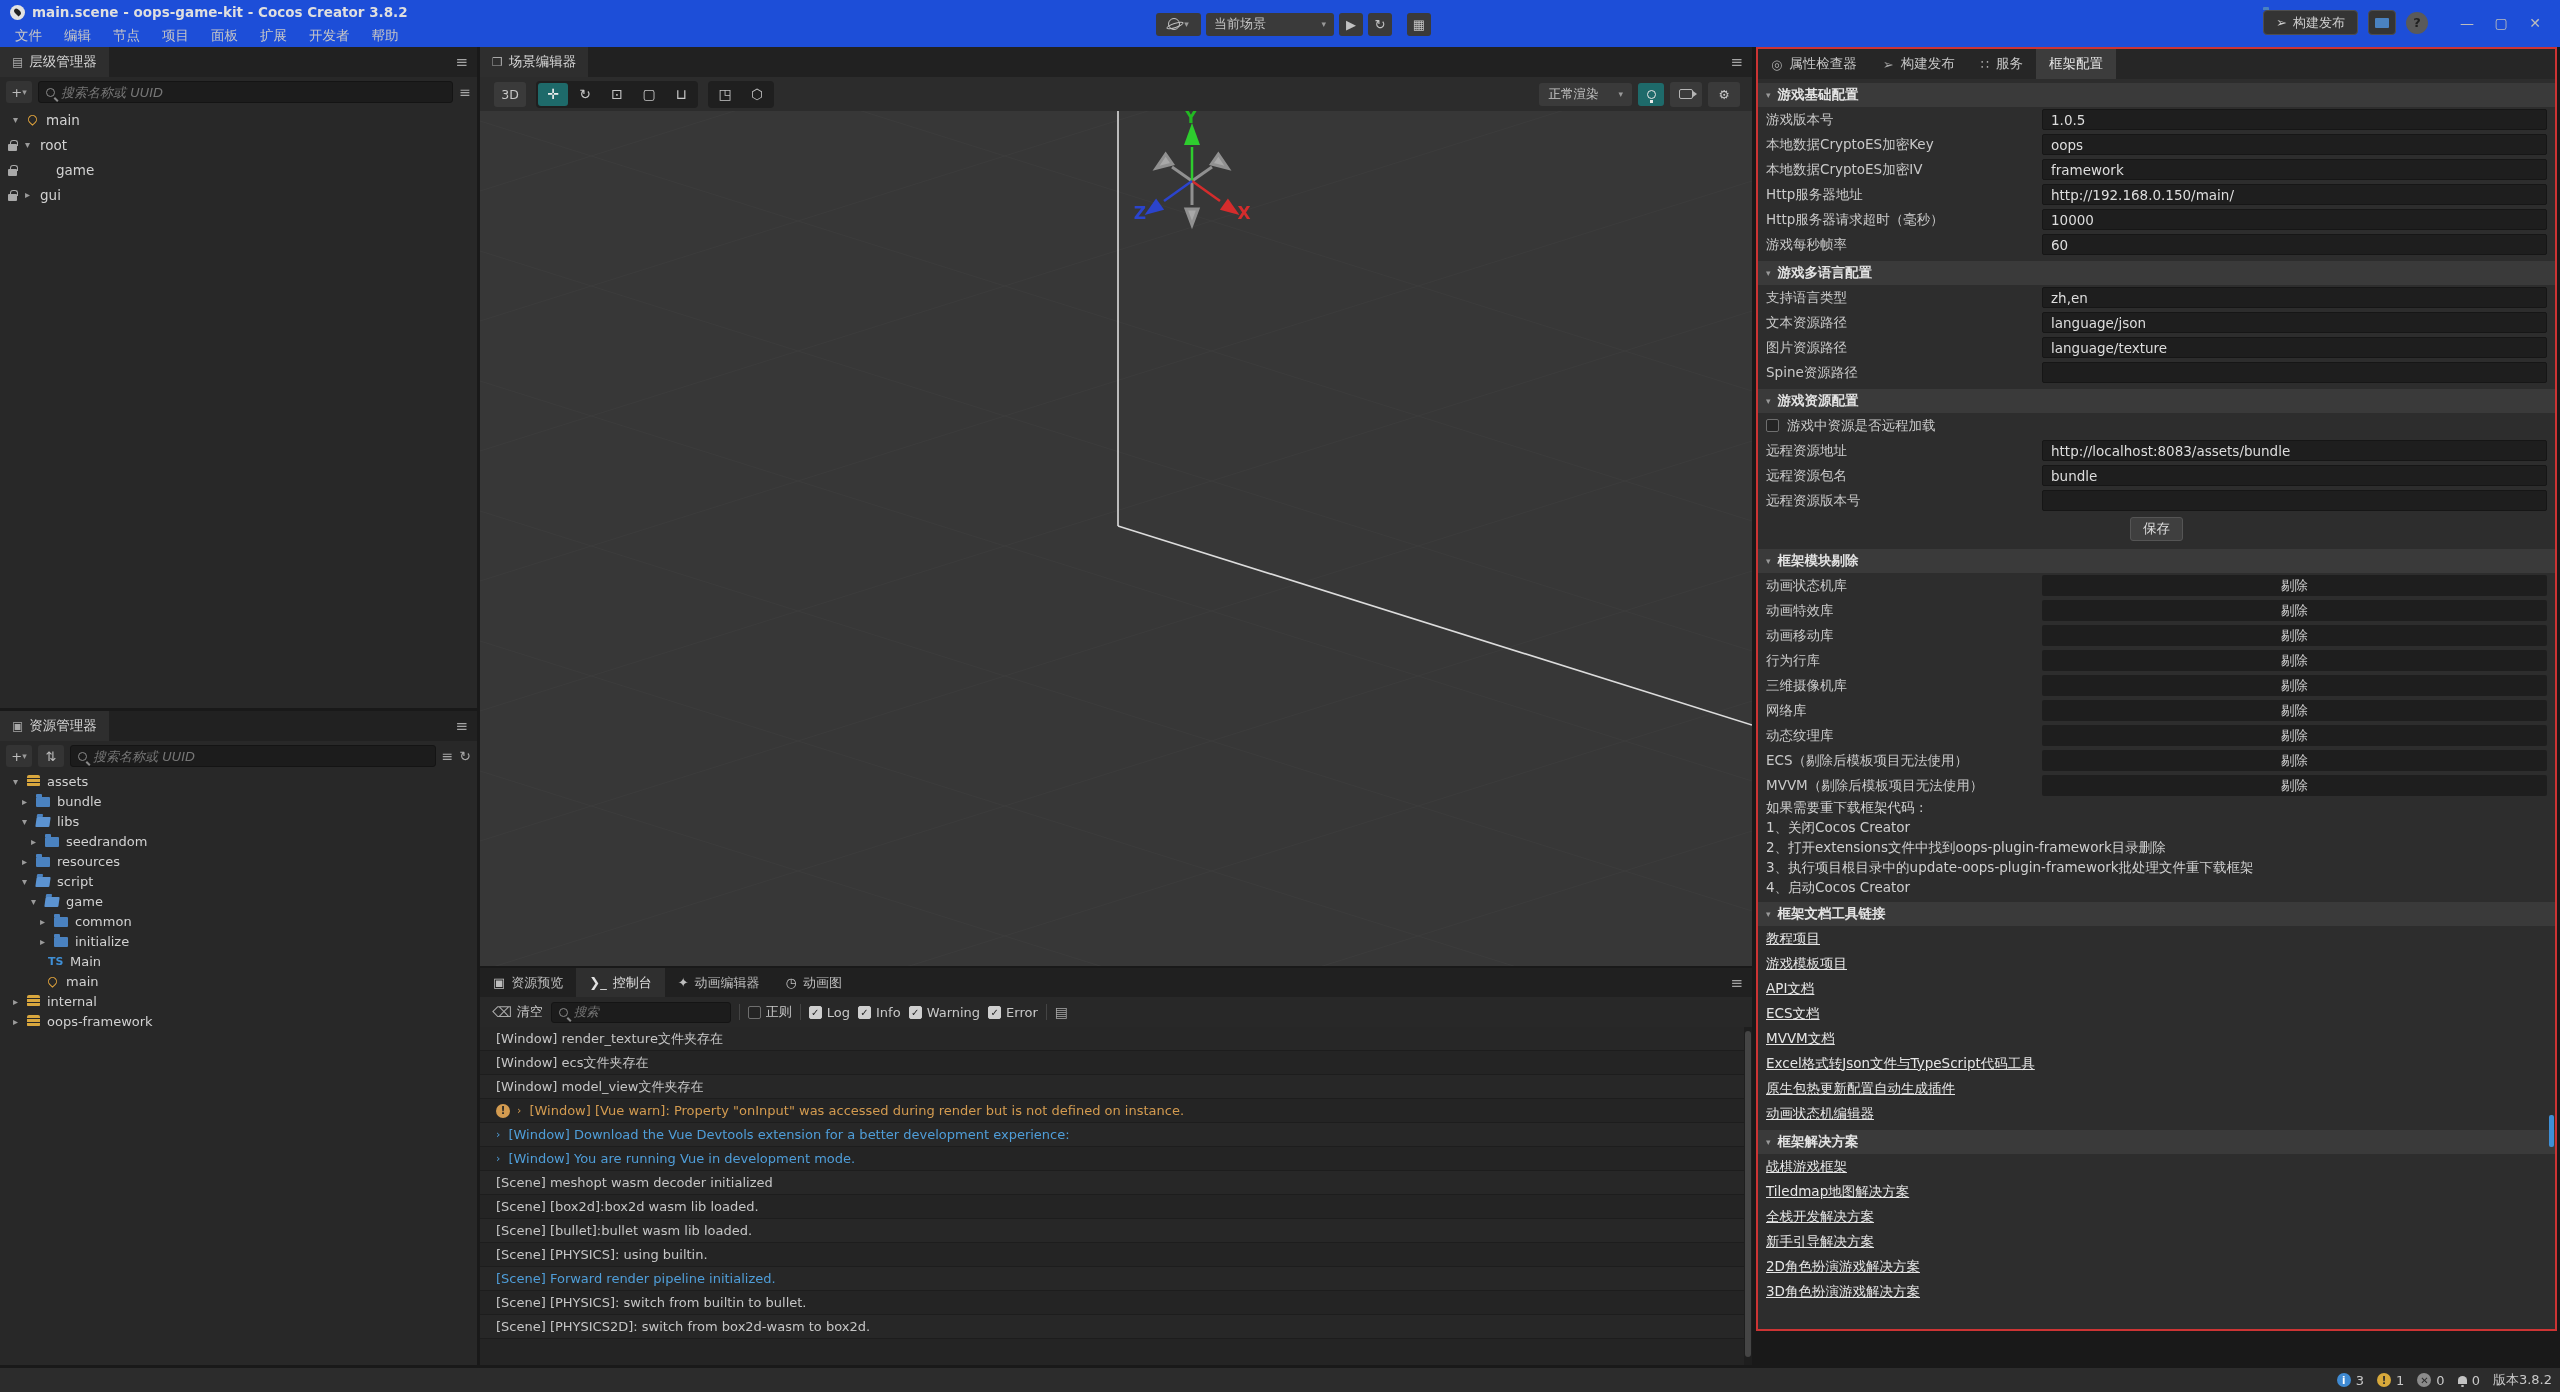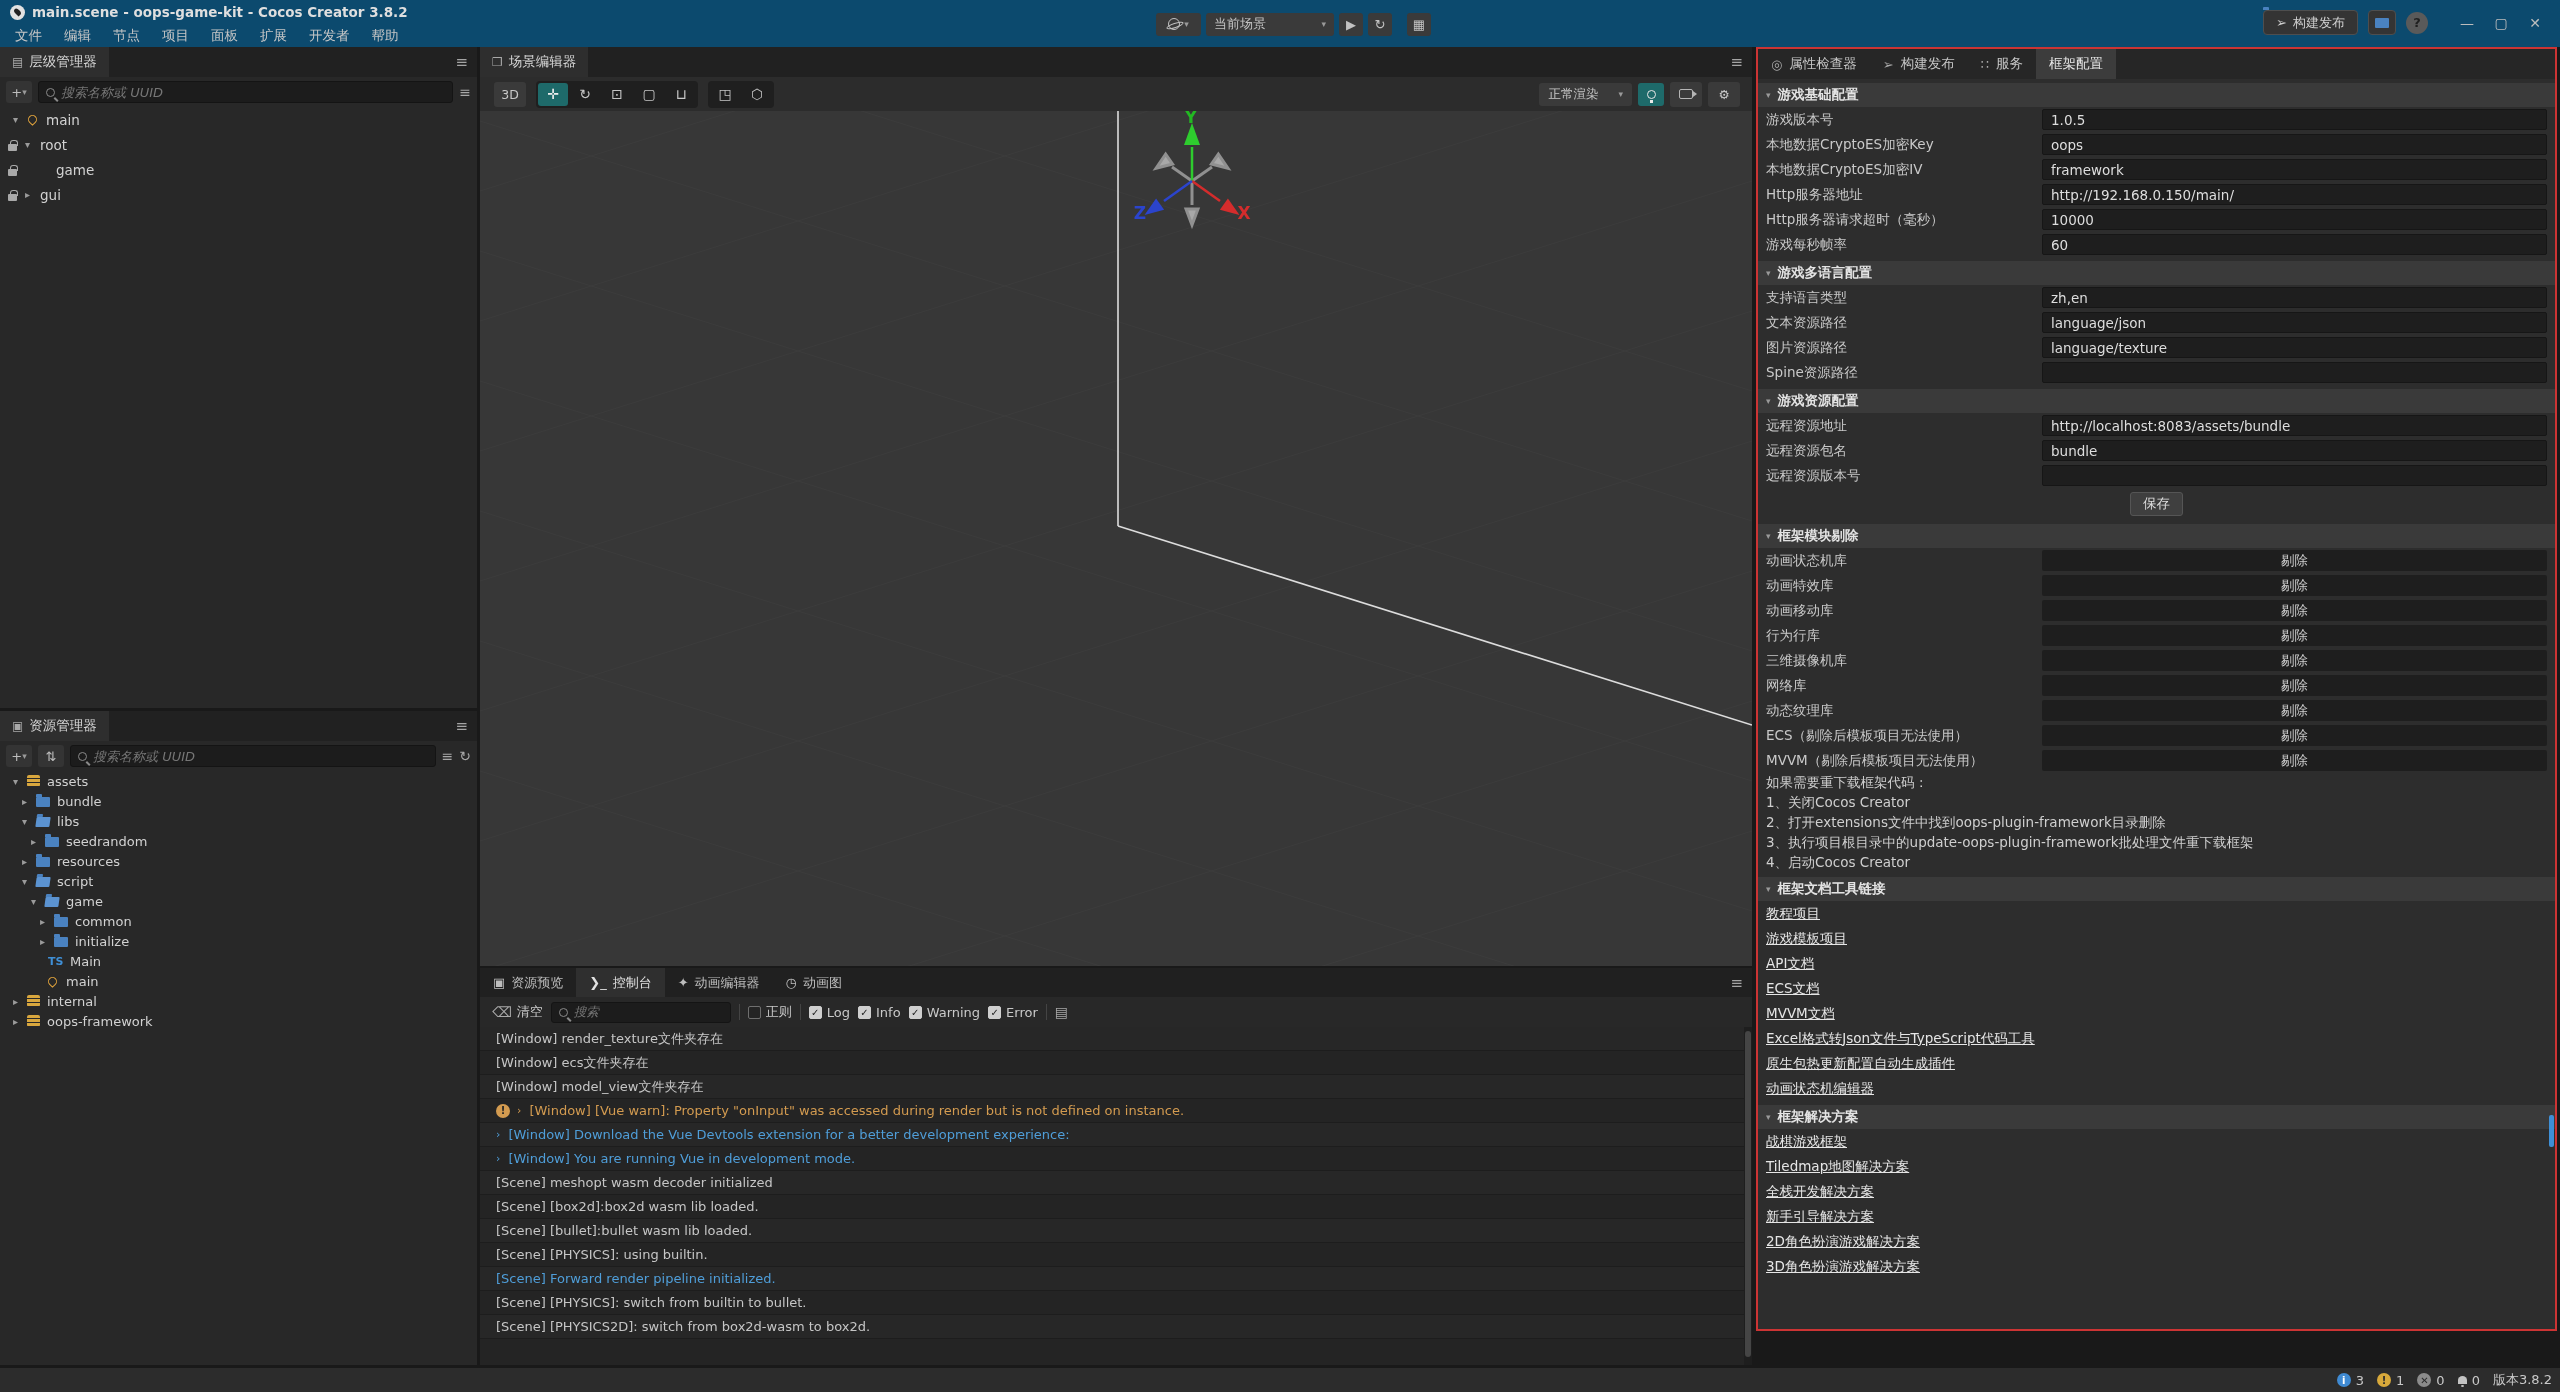--- a/index.html
+++ b/index.html
@@ -1,21 +1,21 @@
 <!DOCTYPE html>
 <html><head>
 <meta charset="utf-8">
 <style>
 *{margin:0;padding:0;box-sizing:border-box}
 html,body{width:2560px;height:1392px;background:#191919;overflow:hidden;
   font-family:"DejaVu Sans","Liberation Sans",sans-serif;color:#c8c8c8;font-size:13px}
 #root{position:relative;width:2560px;height:1392px}
 .abs{position:absolute}
 
-.topbar{left:0;top:0;width:2560px;height:47px;background:#0c4a6e}
+.topbar{left:0;top:0;width:2560px;height:47px;background:#1d4ed8}
 .titlerow{position:absolute;left:10px;top:4px;display:flex;align-items:center;gap:7px}
 .logo{width:15px;height:15px;border-radius:50%;background:#e2e2e2;position:relative}
 .logo::after{content:"";position:absolute;left:5px;top:3px;width:5px;height:8px;background:#222;border-radius:50% 50% 50% 0;transform:rotate(-45deg)}
 .apptitle{font-weight:bold;color:#dfdfdf;font-size:13.5px}
 .menurow{position:absolute;left:4px;top:25px;display:flex}
 .menu-item{padding:2px 11px;color:#c6c6c6;font-size:13.5px;border-radius:3px}
 .ctr{position:absolute;left:1156px;top:12px;display:flex;align-items:center;gap:5px;height:24px}
 .tbtn{height:23px;background:#3a3a3a;border-radius:3px;display:flex;align-items:center;justify-content:center;color:#c2c2c2}
 .planetbtn{width:45px;gap:4px}
 .planet{width:12px;height:12px;border:1.5px solid #c2c2c2;border-radius:50%;position:relative}
@@ -571,20 +571,24 @@
     </div>
     <div class="frow">
       <span class="flabel">Spine资源路径</span>
       <input class="fin" value="" style="">
     </div>
 
     <div class="sech">
       <span class="caret">▾</span>
       <span>游戏资源配置</span>
     </div>
+    <div class="ckrow">
+      <span class="cbox"></span>
+      <span>游戏中资源是否远程加载</span>
+    </div>
     <div class="frow">
       <span class="flabel">远程资源地址</span>
       <input class="fin" value="http://localhost:8083/assets/bundle" style="">
     </div>
     <div class="frow">
       <span class="flabel">远程资源包名</span>
       <input class="fin" value="bundle" style="">
     </div>
     <div class="frow">
       <span class="flabel">远程资源版本号</span>

